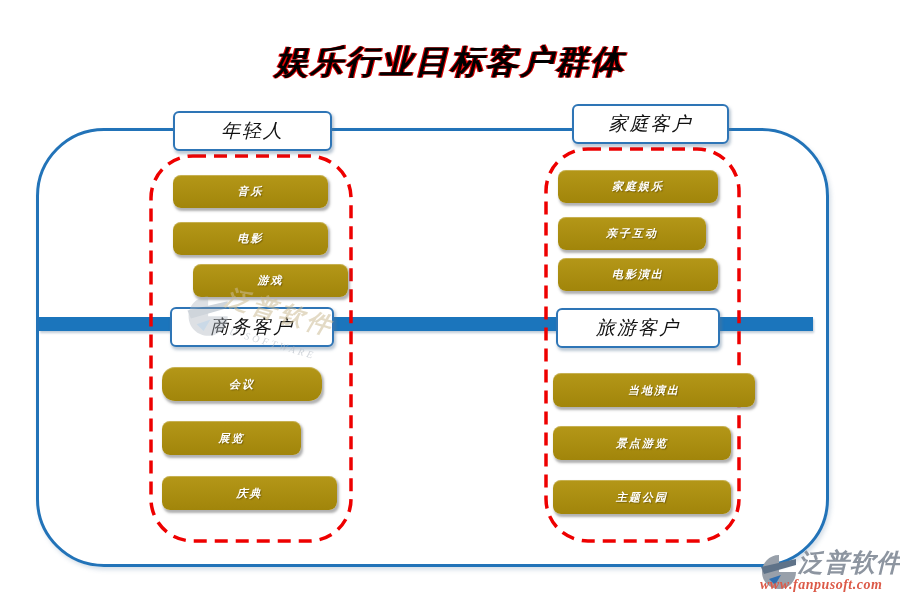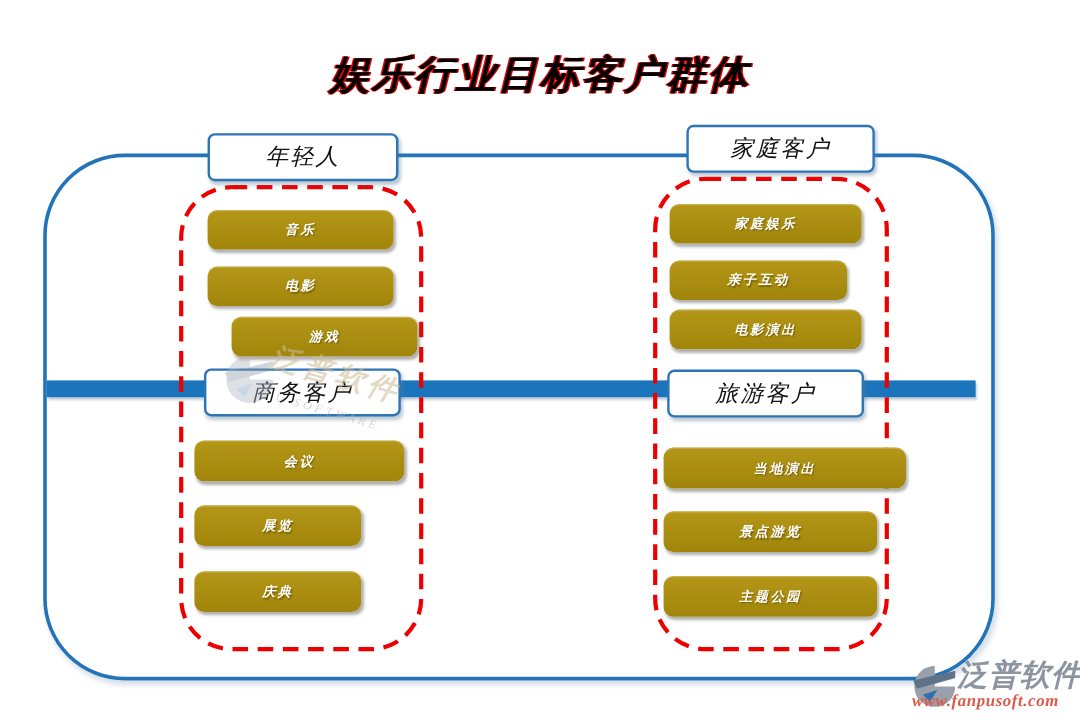--- a/index.html
+++ b/index.html
@@ -67,23 +67,23 @@
   <div class="label" style="left:556px;top:308px;width:160px;height:36px;">旅游客户</div>
 
   <div class="btn" style="left:173px;top:175px;width:155px;height:33px;">音乐</div>
   <div class="btn" style="left:173px;top:222px;width:155px;height:33px;">电影</div>
   <div class="btn" style="left:173px;top:264px;width:155px;height:33px;margin-left:20px;">游戏</div>
 
   <div class="btn" style="left:558px;top:170px;width:160px;height:33px;">家庭娱乐</div>
   <div class="btn" style="left:558px;top:217px;width:148px;height:33px;">亲子互动</div>
   <div class="btn" style="left:558px;top:258px;width:160px;height:33px;">电影演出</div>
 
-  <div class="btn" style="left:162px;top:367px;width:175px;height:34px;">会议</div>
+  <div class="btn" style="left:162px;top:367px;width:160px;height:34px;border-radius:13px;">会议</div>
   <div class="btn" style="left:162px;top:421px;width:139px;height:34px;">展览</div>
-  <div class="btn" style="left:162px;top:476px;width:139px;height:34px;">庆典</div>
+  <div class="btn" style="left:162px;top:476px;width:175px;height:34px;">庆典</div>
 
   <div class="btn" style="left:553px;top:373px;width:202px;height:34px;">当地演出</div>
   <div class="btn" style="left:553px;top:426px;width:178px;height:34px;">景点游览</div>
   <div class="btn" style="left:553px;top:480px;width:178px;height:34px;">主题公园</div>
 
   <div class="watermark">
     <svg class="wm-glyph" viewBox="0 0 40 40">
       <path d="M21 4 C11 4 4 12 4 21 C4 31 12 38 21 38 C31 38 38 30 38 21 L21 21 Z" fill="#ADB5BE"></path>
       <path d="M3 16 L38 8 L38 14 L6 23 Z" fill="#8A98A8"></path>
       <path d="M11 28 L23 24 L17 34 Z" fill="#7FA3C6"></path>

